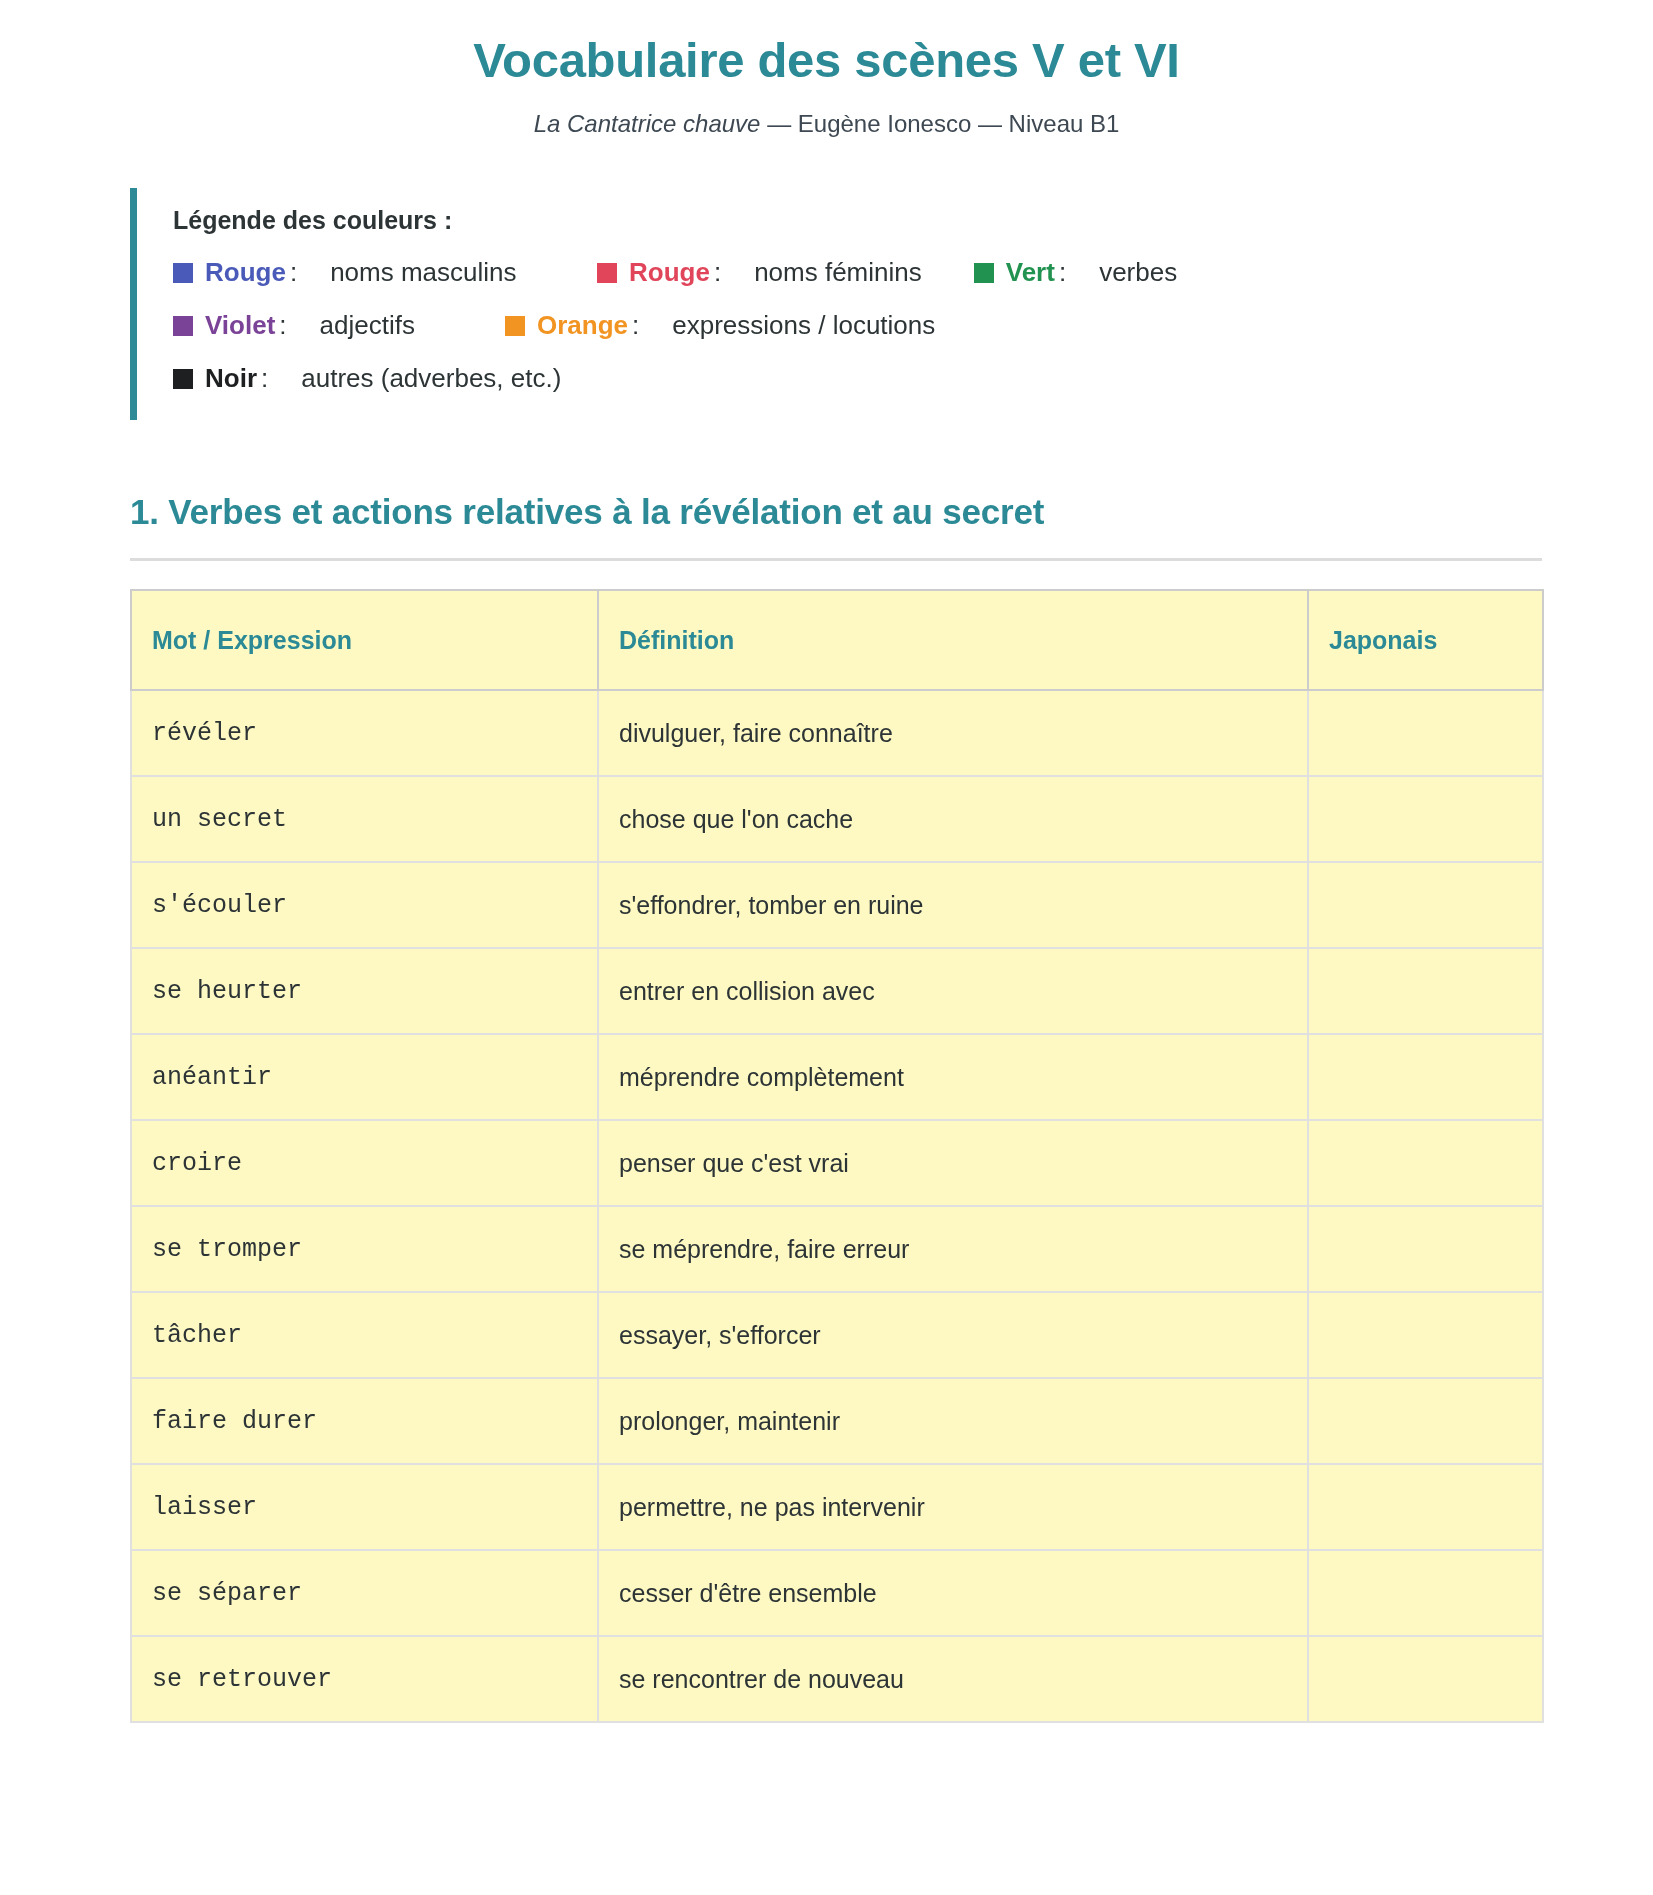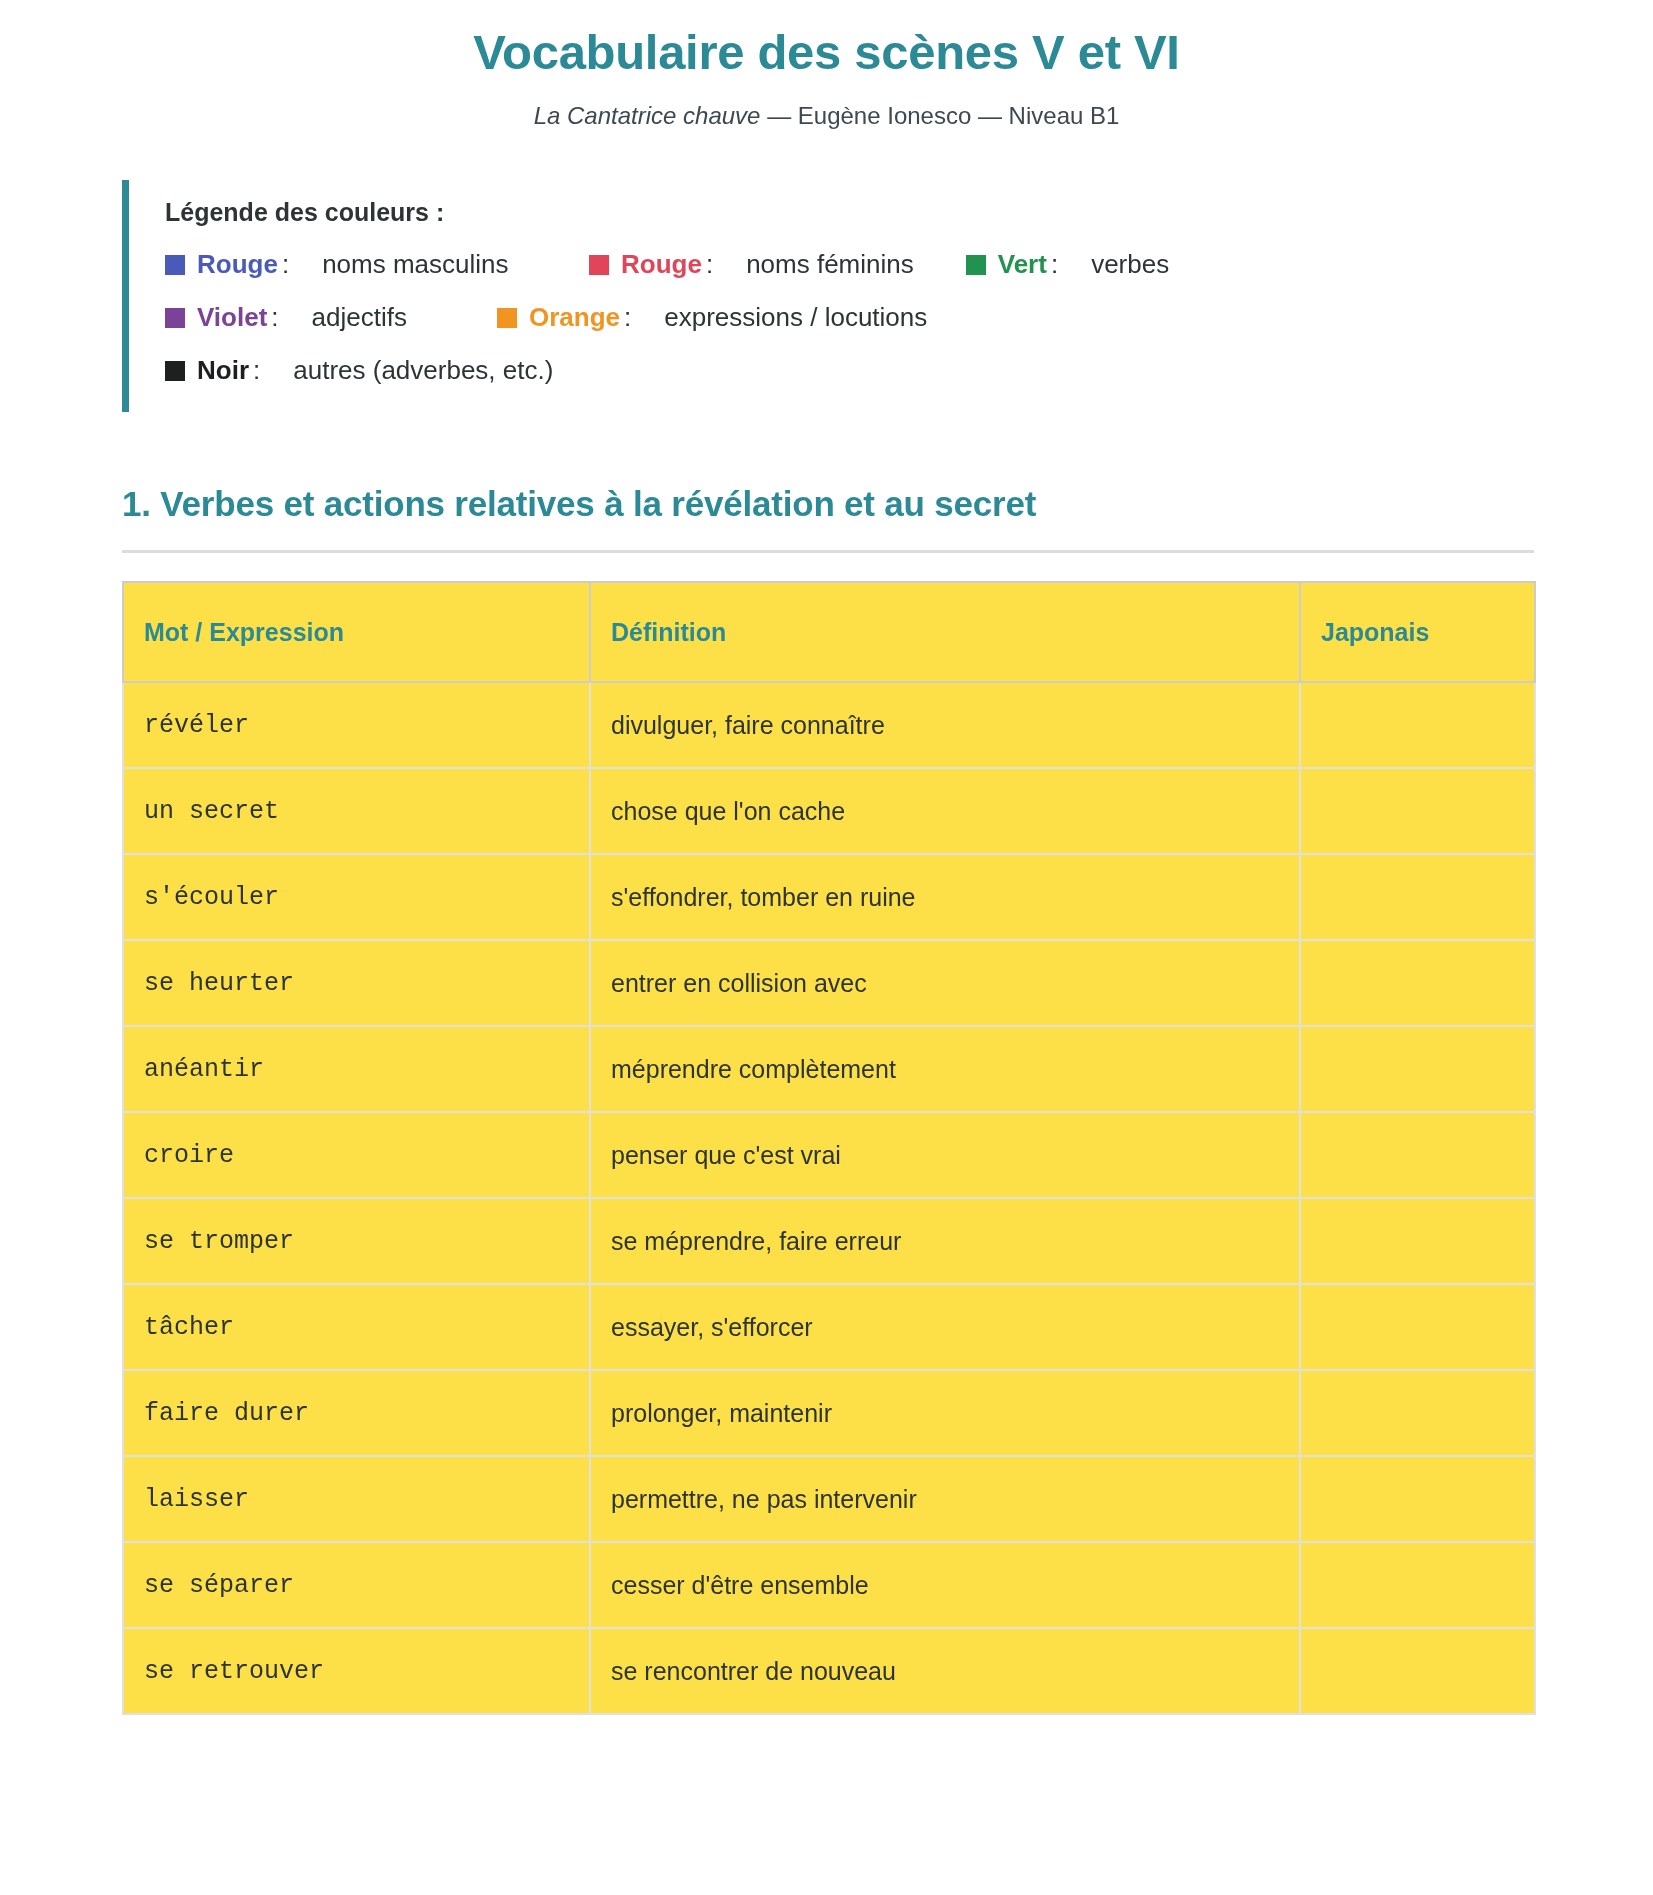--- a/index.html
+++ b/index.html
@@ -11,21 +11,21 @@
     width: 1653px;
     height: 1895px;
     font-family: "Liberation Sans", sans-serif;
     color: #2d3436;
     overflow: hidden;
   }
   .page {
     width: 1653px;
     height: 1895px;
     box-sizing: border-box;
-    padding: 0;
+    padding: 8px;
     position: relative;
   }
 
   
   .doc-title {
     text-align: center;
     color: #2b8a96;
     font-size: 49px;
     font-weight: bold;
     letter-spacing: -0.3px;
@@ -105,21 +105,21 @@
     height: 3px;
     background: #dcdcdc;
   }
 
   
   table.vocab {
     margin: 28px 0 0 122px;
     width: 1412px;
     border-collapse: collapse;
     table-layout: fixed;
-    background: #fde047;
+    background: #fef9c3;
   }
   table.vocab col.c1 { width: 467px; }
   table.vocab col.c2 { width: 710px; }
   table.vocab col.c3 { width: 235px; }
 
   table.vocab th {
     text-align: left;
     font-size: 25px;
     font-weight: bold;
     color: #2b8a96;

